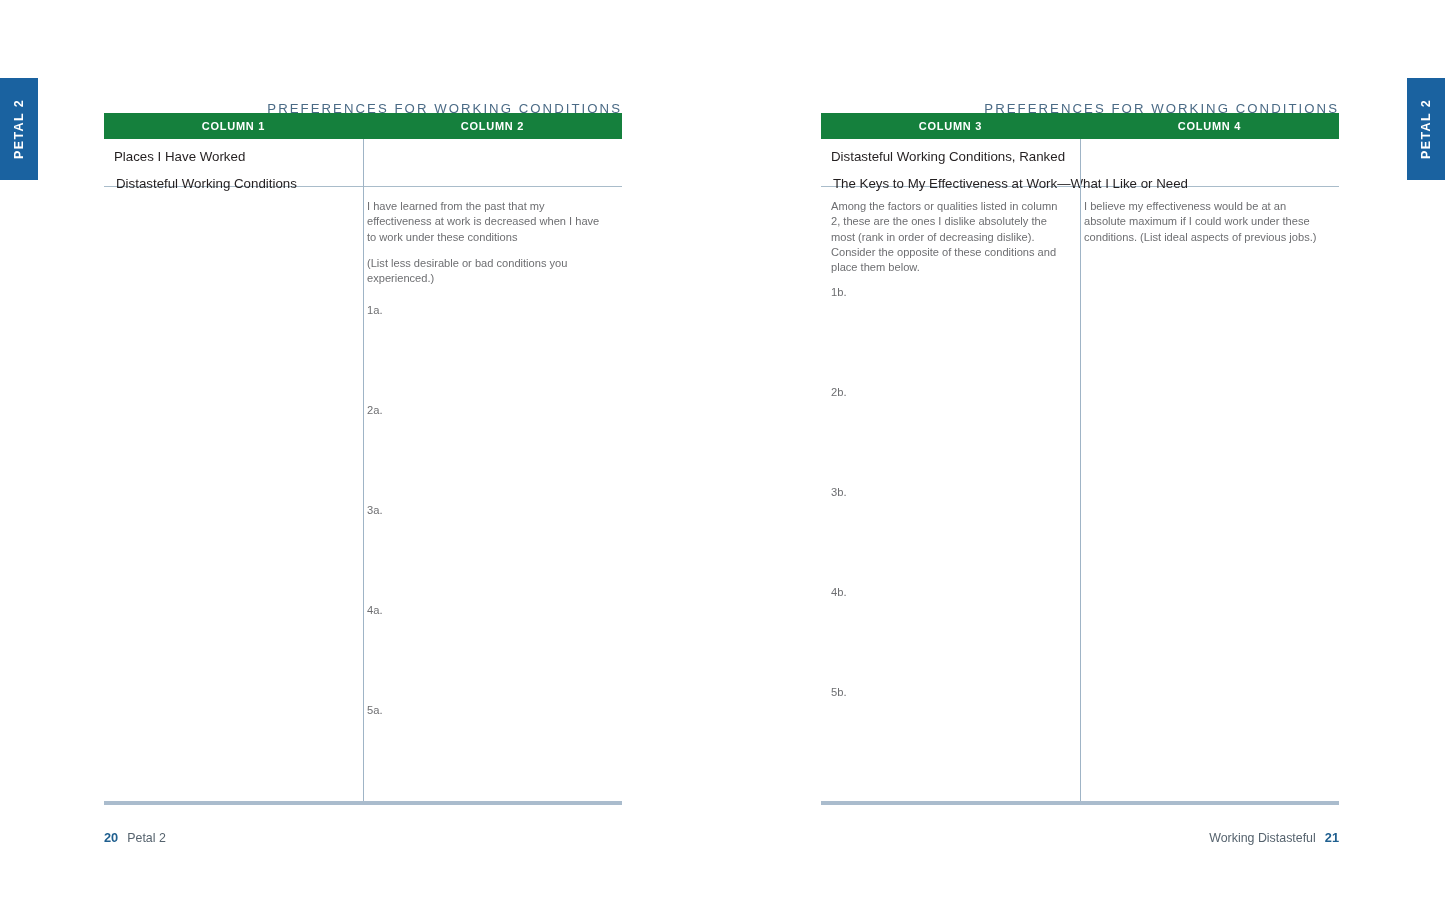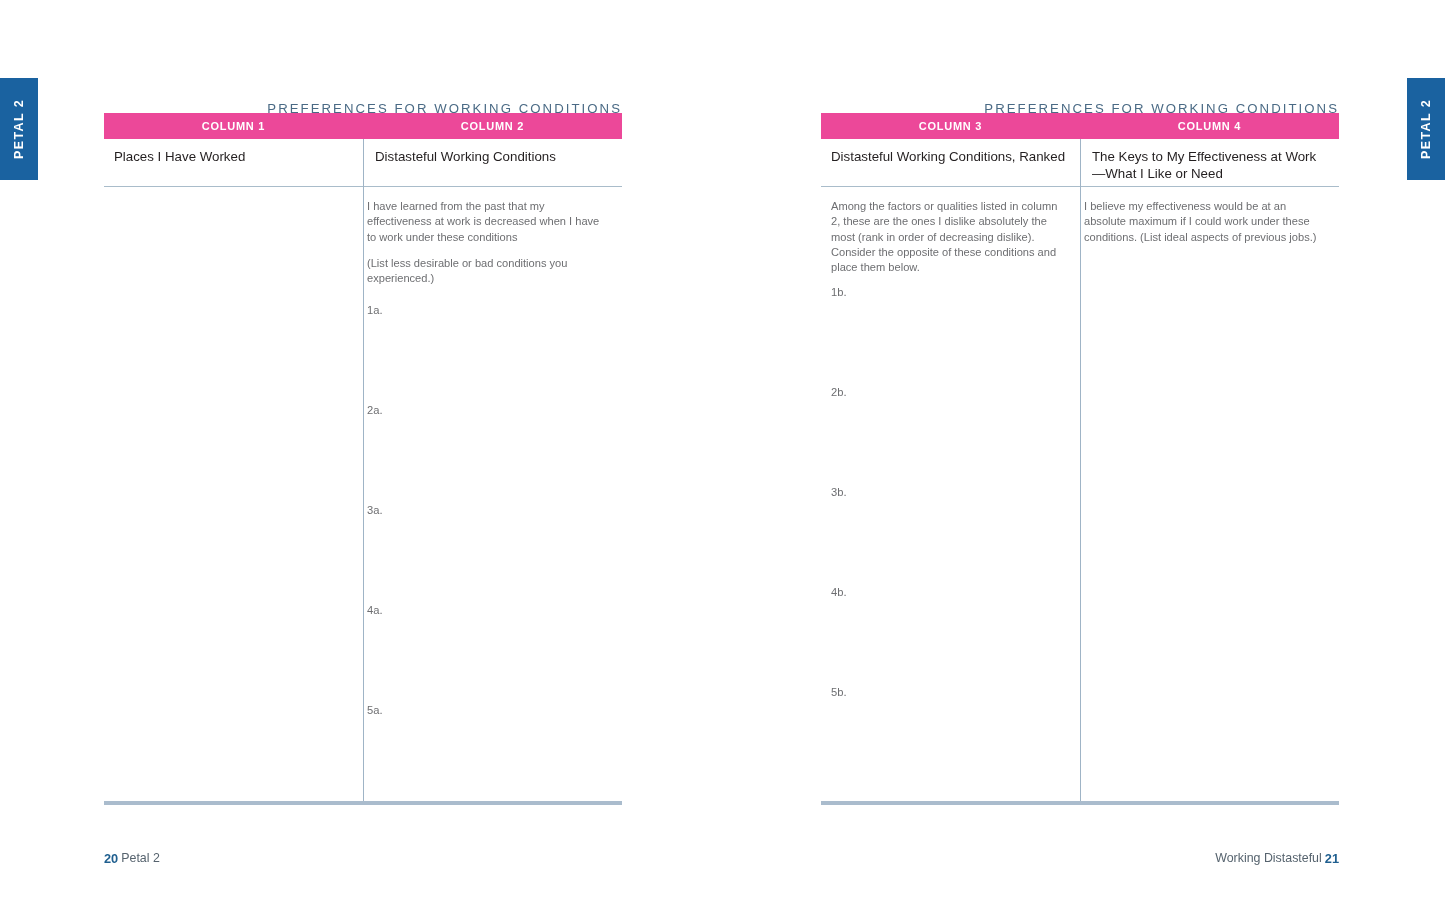--- a/index.html
+++ b/index.html
@@ -72,36 +72,37 @@
     position: absolute;
     top: 113px;
     left: 0;
     width: 518px;
     height: 695px;
   }
 
   .header-bar {
     display: flex;
     height: 26px;
-    background: #ec4899;
+    background: #15803d;
   }
   .header-cell {
     flex: 1 1 50%;
     color: #ffffff;
     font-size: 11px;
     font-weight: bold;
     letter-spacing: 0.75px;
     display: flex;
     align-items: center;
     justify-content: center;
   }
 
   .subtitle-row {
     display: flex;
     height: 47px;
+    flex-direction: column;
   }
   .subtitle-cell {
     flex: 1 1 50%;
     padding: 10px 12px 0 10px;
     box-sizing: border-box;
     font-size: 13.3px;
     color: #231f20;
     line-height: 1.25;
   }
   .subtitle-cell.second { padding-left: 12px; }
@@ -155,26 +156,26 @@
     left: 0;
     top: 688px;
     width: 518px;
     height: 4px;
     background: #aabccd;
   }
 
   
   .footer {
     position: absolute;
-    top: 851px;
+    top: 830px;
     font-size: 12.4px;
     color: #5a6a78;
     display: flex;
-    align-items: flex-start;
-    gap: 3px;
+    align-items: flex-end;
+    gap: 9px;
   }
   .footer.left  { left: 104px; }
   .footer.right { left: 0; width: 518px; justify-content: flex-end; }
   .folio {
     font-weight: bold;
     color: #1f5f8f;
     font-size: 12.8px;
   }
   .folio-label { color: #56636e; }
 </style>

